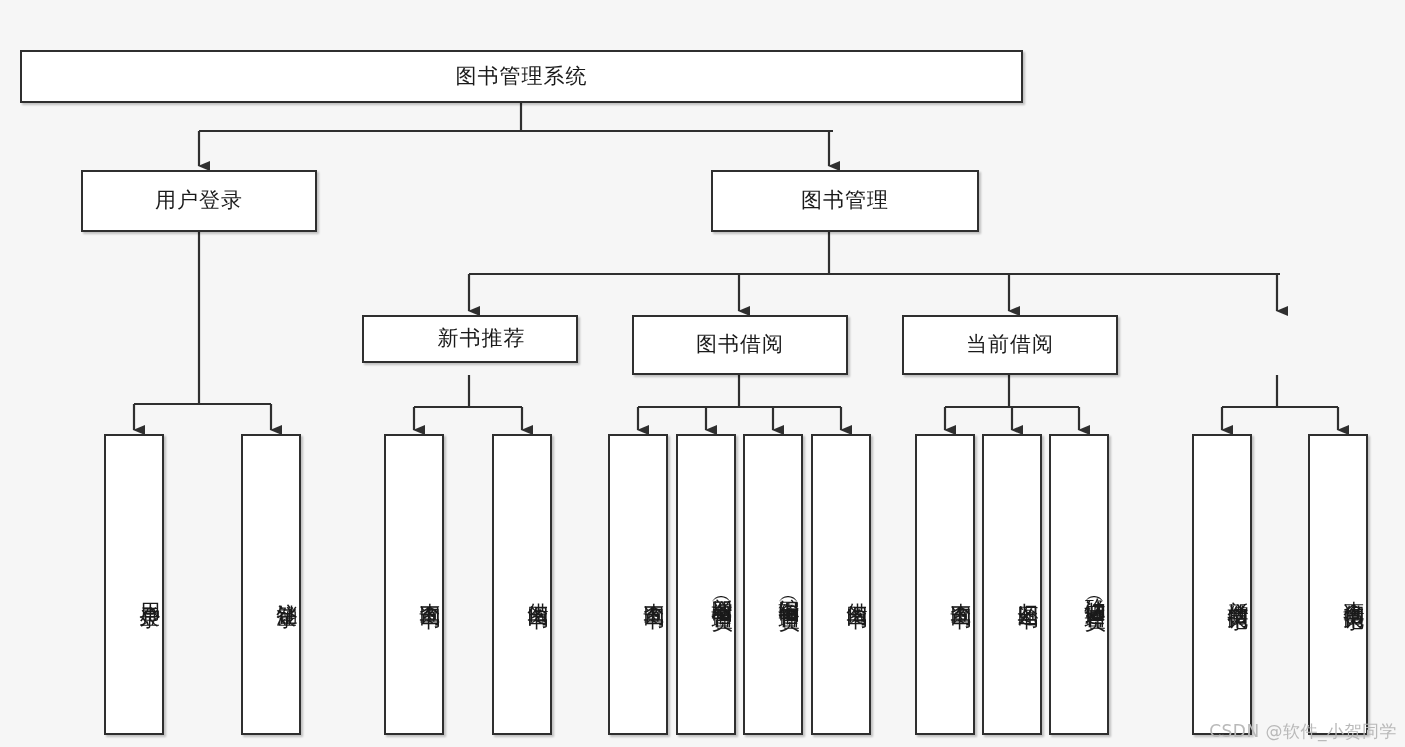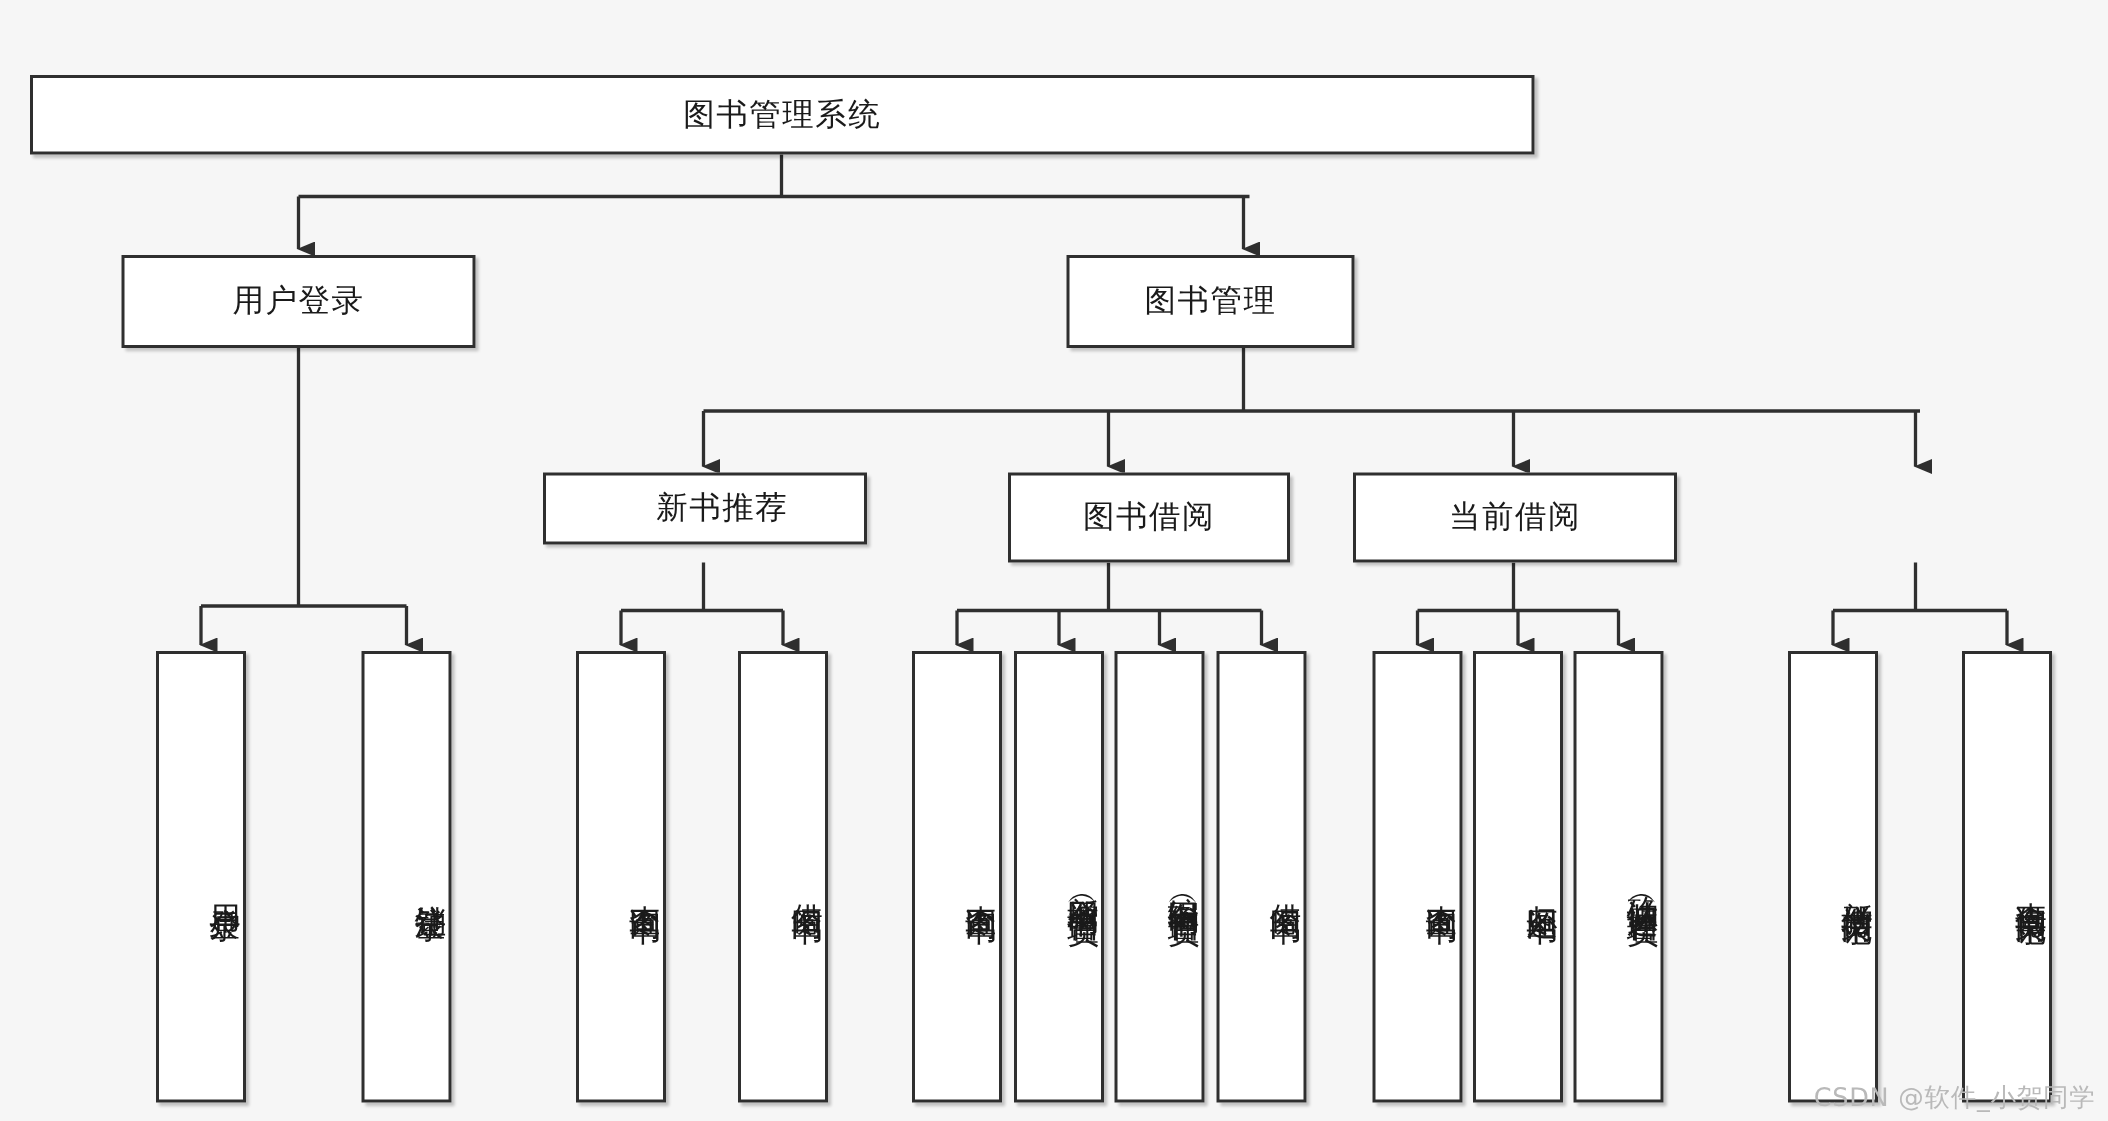--- a/index.html
+++ b/index.html
@@ -114,28 +114,28 @@
     </g>
   </svg>
 
   <div class="node h root" style="left:20px;top:14px;width:1003px;height:53px;margin-top:36px;">
     <span>图书管理系统</span>
   </div>
 
   <div class="node h" style="left:81px;top:170px;width:236px;height:62px;">
     <span>用户登录</span>
   </div>
-  <div class="node h" style="left:711px;top:170px;width:192px;height:62px;">
+  <div class="node h" style="left:711px;top:170px;width:268px;height:62px;">
     <span>图书管理</span>
   </div>
 
   <div class="node h" style="left:362px;top:315px;width:216px;height:48px;padding-left:23px;">
     <span>新书推荐</span>
   </div>
-  <div class="node h" style="left:632px;top:315px;width:188px;height:60px;margin-left:40px;">
+  <div class="node h" style="left:632px;top:315px;width:216px;height:60px;">
     <span>图书借阅</span>
   </div>
   <div class="node h" style="left:902px;top:315px;width:216px;height:60px;font-family:Liberation Serif, serif;">
     <span>当前借阅</span>
   </div>
 
   <div class="node v" style="left:104px;top:434px;width:60px;height:301px;">
     <span>用户登录</span>
   </div>
   <div class="node v" style="left:241px;top:434px;width:60px;height:301px;">

